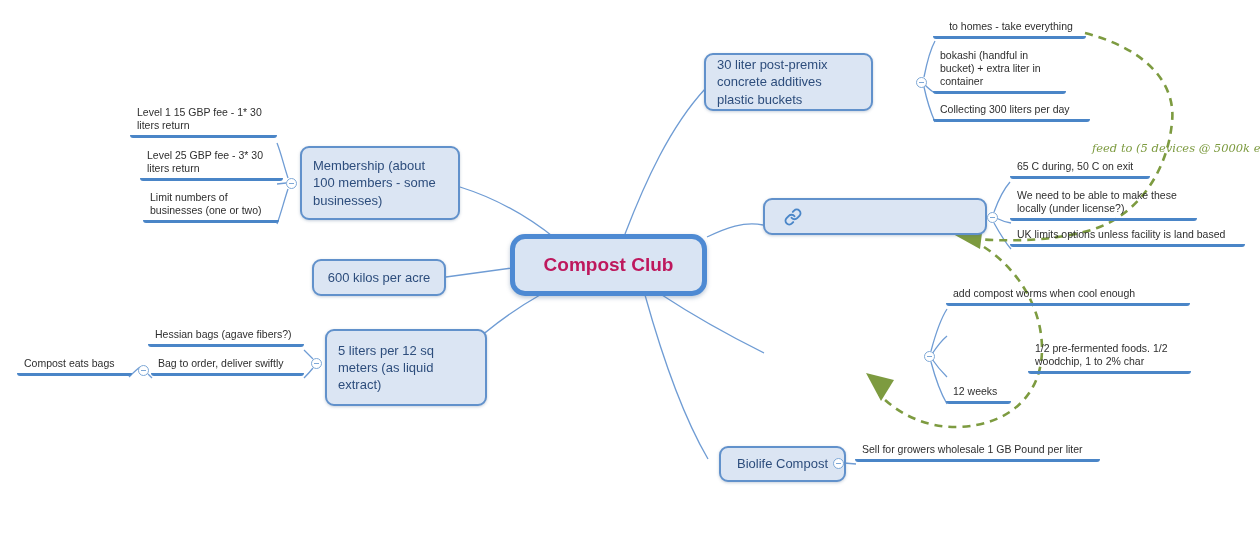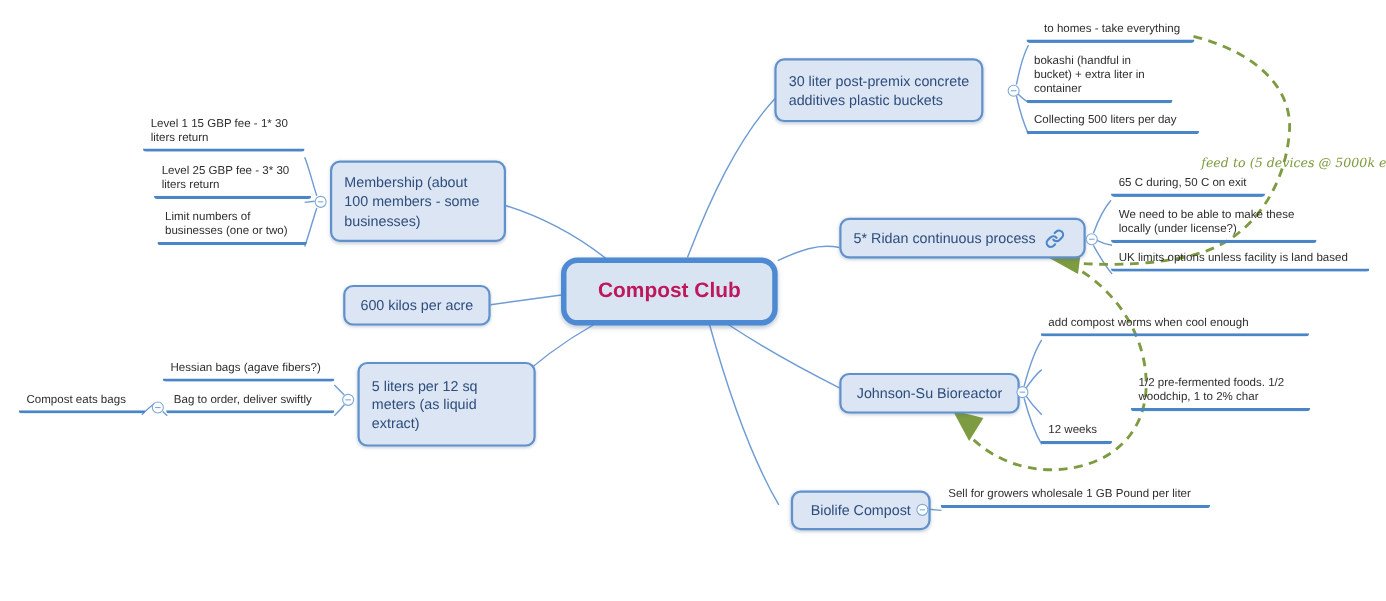--- a/index.html
+++ b/index.html
@@ -108,51 +108,47 @@
   </div>
 
   <div class="topic center-text" style="left:312px; top:259px; width:134px; height:37px;">
     <span>600 kilos per acre</span>
   </div>
 
   <div class="topic" style="left:325px; top:329px; width:162px; height:77px;">
     <span>5 liters per 12 sq meters (as liquid extract)</span>
   </div>
 
-  <div class="topic" style="left:704px; top:53px; width:190px; height:58px;">
+  <div class="topic" style="left:704px; top:53px; width:169px; height:58px;">
     <span>30 liter post-premix concrete additives plastic buckets</span>
   </div>
 
   <div class="topic" style="left:763px; top:198px; width:224px; height:37px;">
-    <span>5* Ridan continuous process</span>
     <svg class="link-ic" width="18" height="18" viewBox="0 0 24 24" stroke="#4a86c8" stroke-width="2.6" fill="none" stroke-linecap="round" stroke-linejoin="round">
       <path d="M10 13a5 5 0 0 0 7.54.54l3-3a5 5 0 0 0-7.07-7.07l-1.72 1.71"></path>
       <path d="M14 11a5 5 0 0 0-7.54-.54l-3 3a5 5 0 0 0 7.07 7.07l1.71-1.71"></path>
     </svg>
   </div>
 
-  <div class="topic center-text" style="left:763px; top:339px; width:164px; height:37px;">
-    <span>Johnson-Su Bioreactor</span>
-  </div>
 
   <div class="topic center-text" style="left:707px; top:446px; width:127px; height:36px;margin-left:12px;">
     <span>Biolife Compost</span>
   </div>
 
   <div class="leaf" style="left:130px; top:105px; width:147px;">Level 1 15 GBP fee - 1* 30 liters return</div>
   <div class="leaf" style="left:140px; top:148px; width:143px;">Level 25 GBP fee - 3* 30 liters return</div>
   <div class="leaf" style="left:143px; top:190px; width:136px;">Limit numbers of businesses (one or two)</div>
 
   <div class="leaf nw" style="left:148px; top:327px; width:156px;">Hessian bags (agave fibers?)</div>
   <div class="leaf nw" style="left:151px; top:356px; width:153px;">Bag to order, deliver swiftly</div>
   <div class="leaf nw" style="left:17px; top:356px; width:115px;">Compost eats bags</div>
 
   <div class="leaf nw" style="left:933px; top:19px; width:153px;text-align:center;">to homes - take everything</div>
   <div class="leaf" style="left:933px; top:48px; width:133px;">bokashi (handful in bucket) + extra liter in container</div>
-  <div class="leaf nw" style="left:933px; top:102px; width:157px;">Collecting 500 liters per day</div>
+  <div class="leaf nw" style="left:933px; top:102px; width:157px;">Collecting 300 liters per day</div>
 
   <div class="leaf nw" style="left:1010px; top:159px; width:140px;">65 C during, 50 C on exit</div>
   <div class="leaf" style="left:1010px; top:188px; width:187px;">We need to be able to make these locally (under license?)</div>
   <div class="leaf nw" style="left:946px; top:286px; width:244px;">add compost worms when cool enough</div>
 
   <div class="leaf nw" style="left:1010px; top:227px; width:235px;">UK limits options unless facility is land based</div>
   <div class="leaf" style="left:996px; top:341px; width:163px;margin-left:32px;">1/2 pre-fermented foods. 1/2 woodchip, 1 to 2% char</div>
   <div class="leaf nw" style="left:946px; top:384px; width:65px;">12 weeks</div>
 
   <div class="leaf nw" style="left:855px; top:442px; width:245px;">Sell for growers wholesale 1 GB Pound per liter</div>

